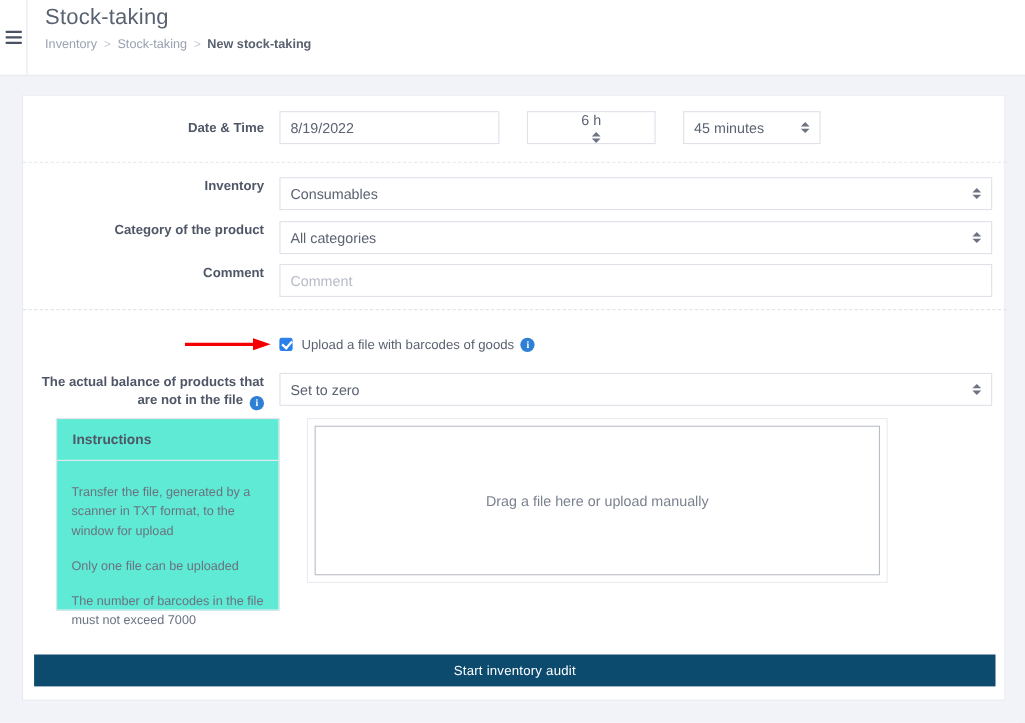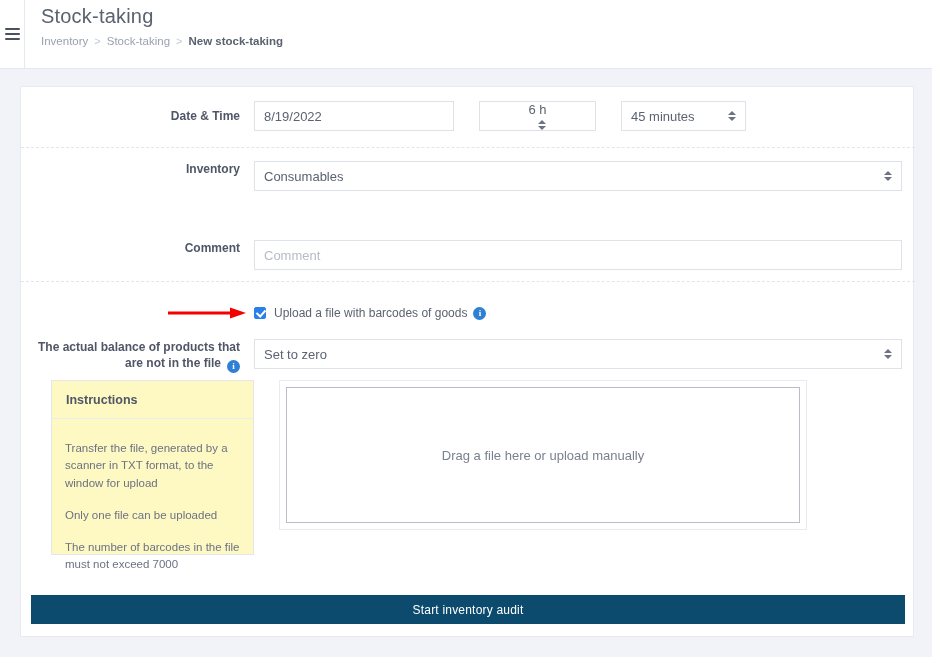--- a/index.html
+++ b/index.html
@@ -101,21 +101,21 @@
   }
 
   
   .arrow { position:absolute; left:168px; top:307px; width:80px; height:12px; }
 
   .row-balance { position:absolute; left:0; top:252px; width:894px; }
 
   
   .lower { position:absolute; left:30px; top:293px; width:838px; display:flex; gap:25px; }
   .instructions {
-    width:203px; border:1px solid #e4e6ec; background:#fef9c3; height:175px;
+    width:203px; border:1px solid #e4e6ec; background:#5eead4; height:175px;
   }
   .instr-head {
     padding:12px 14px 11px; font-size:12.5px; font-weight:bold; color:#4f5666;
     border-bottom:1px solid #eaecf1;
   }
   .instr-body { padding:11px 13px 0; }
   .instr-body p { margin:10px 0 15px 0; font-size:11.5px; line-height:1.5; color:#6b7282; }
 
   .uploadpanel {
     width:528px; border:1px solid #e9ebf0; background:#fff; height:150px;
@@ -185,20 +185,30 @@
     <div class="form-label">Inventory</div>
     <div class="ctrl select wide">
       <span>Consumables</span>
       <span class="updown">
           <i class="up"></i>
           <i class="dn"></i>
         </span>
     </div>
   </div>
 
+  <div class="form-row row-category">
+    <div class="form-label">Category of the product</div>
+    <div class="ctrl select wide">
+      <span>All categories</span>
+      <span class="updown">
+          <i class="up"></i>
+          <i class="dn"></i>
+        </span>
+    </div>
+  </div>
 
   <div class="form-row row-comment">
     <div class="form-label">Comment</div>
     <div class="ctrl wide placeholder">Comment</div>
   </div>
 
   <div class="divider div2"></div>
 
   <div class="row-check">
     <span class="chk"></span>

